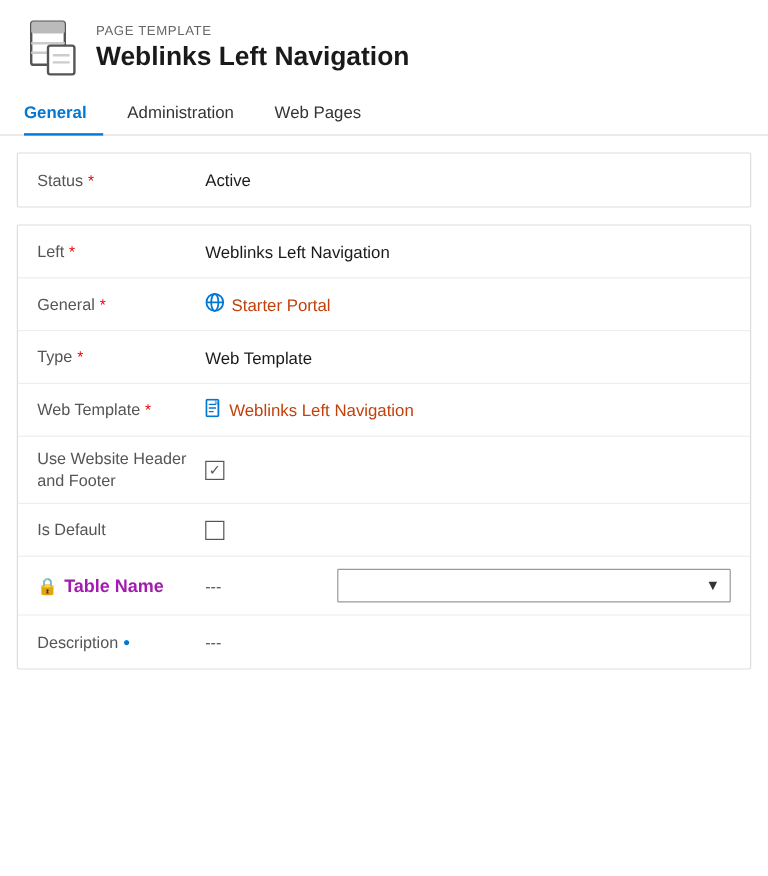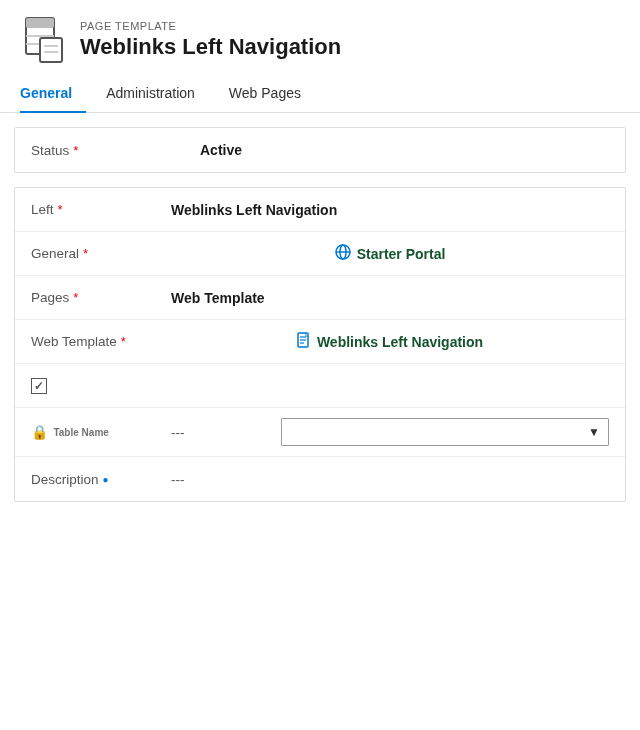--- a/index.html
+++ b/index.html
@@ -77,53 +77,51 @@
     .field-row {
       display: flex;
       align-items: center;
       padding: 10px 16px;
       border-bottom: 1px solid #eee;
       min-height: 44px;
     }
 
     .field-row:last-child {
       border-bottom: none;
-      gap: 29px;
     }
 
     .field-label {
       width: 140px;
       flex-shrink: 0;
       color: #555;
       font-size: 13.5px;
       display: flex;
       align-items: center;
       gap: 4px;
     }
 
     .required-star {
       color: #e00;
       font-size: 13px;
     }
 
     .field-value {
       flex: 1;
-      font-weight: 700;
+      font-weight: 400;
       color: #1a1a1a;
       font-size: 14px;
     }
 
     .field-value.link {
-      color: #14532d;
-      font-weight: 700;
+      color: #c2410c;
+      font-weight: 400;
       cursor: pointer;
       display: flex;
       align-items: center;
       gap: 6px;
-      justify-content: center;
     }
 
     .checkbox-checked {
       width: 16px;
       height: 16px;
       border: 1.5px solid #555;
       display: flex;
       align-items: center;
       justify-content: center;
       background: #fff;
@@ -157,23 +155,23 @@
       align-items: center;
       gap: 5px;
     }
 
     .lock-icon {
       color: #f0a500;
       font-size: 14px;
     }
 
     .table-name-text {
-      color: #737373;
+      color: #a21caf;
       font-weight: 600;
-      font-size: 10px;
+      font-size: 15px;
     }
 
     .table-name-value {
       width: 100px;
       color: #555;
       font-size: 13.5px;
     }
 
     .table-name-dropdown {
       flex: 1;
@@ -277,21 +275,21 @@
           <ellipse cx="8" cy="8" rx="3" ry="7" stroke="#0078d4" stroke-width="1.5"></ellipse>
           <line x1="1" y1="8" x2="15" y2="8" stroke="#0078d4" stroke-width="1.5"></line>
         </svg>
       </span>
       <span>Starter Portal</span>
     </div>
   </div>
 
   <div class="field-row">
     <div class="field-label">
-      <span>Pages</span>
+      <span>Type</span>
       <span class="required-star">*</span>
     </div>
     <div class="field-value">Web Template</div>
   </div>
 
   <div class="field-row">
     <div class="field-label">
       <span>Web Template</span>
       <span class="required-star">*</span>
     </div>
@@ -303,27 +301,38 @@
           <line x1="3" y1="8" x2="9" y2="8" stroke="#0078d4" stroke-width="1.2"></line>
           <line x1="3" y1="11" x2="7" y2="11" stroke="#0078d4" stroke-width="1.2"></line>
           <polygon points="8,1 12,5 8,5" fill="#0078d4" opacity="0.5"></polygon>
         </svg>
       </span>
       <span>Weblinks Left Navigation</span>
     </div>
   </div>
 
   <div class="field-row">
+    <div class="field-label" style="white-space: normal; line-height: 1.3;">
+      <span>Use Website Header and Footer</span>
+    </div>
     <div class="field-value">
       <div class="checkbox-checked">
         <span class="checkmark">✓</span>
       </div>
     </div>
   </div>
 
+  <div class="field-row">
+    <div class="field-label">
+      <span>Is Default</span>
+    </div>
+    <div class="field-value">
+      <div class="checkbox-unchecked"></div>
+    </div>
+  </div>
 
   <div class="table-name-row">
     <div class="table-name-label">
       <span class="lock-icon">🔒</span>
       <span class="table-name-text">Table Name</span>
     </div>
     <div class="table-name-value" style="color:#555; font-size:13.5px; min-width:60px;">---</div>
     <div class="table-name-dropdown">
       <span class="dropdown-arrow">▼</span>
     </div>

